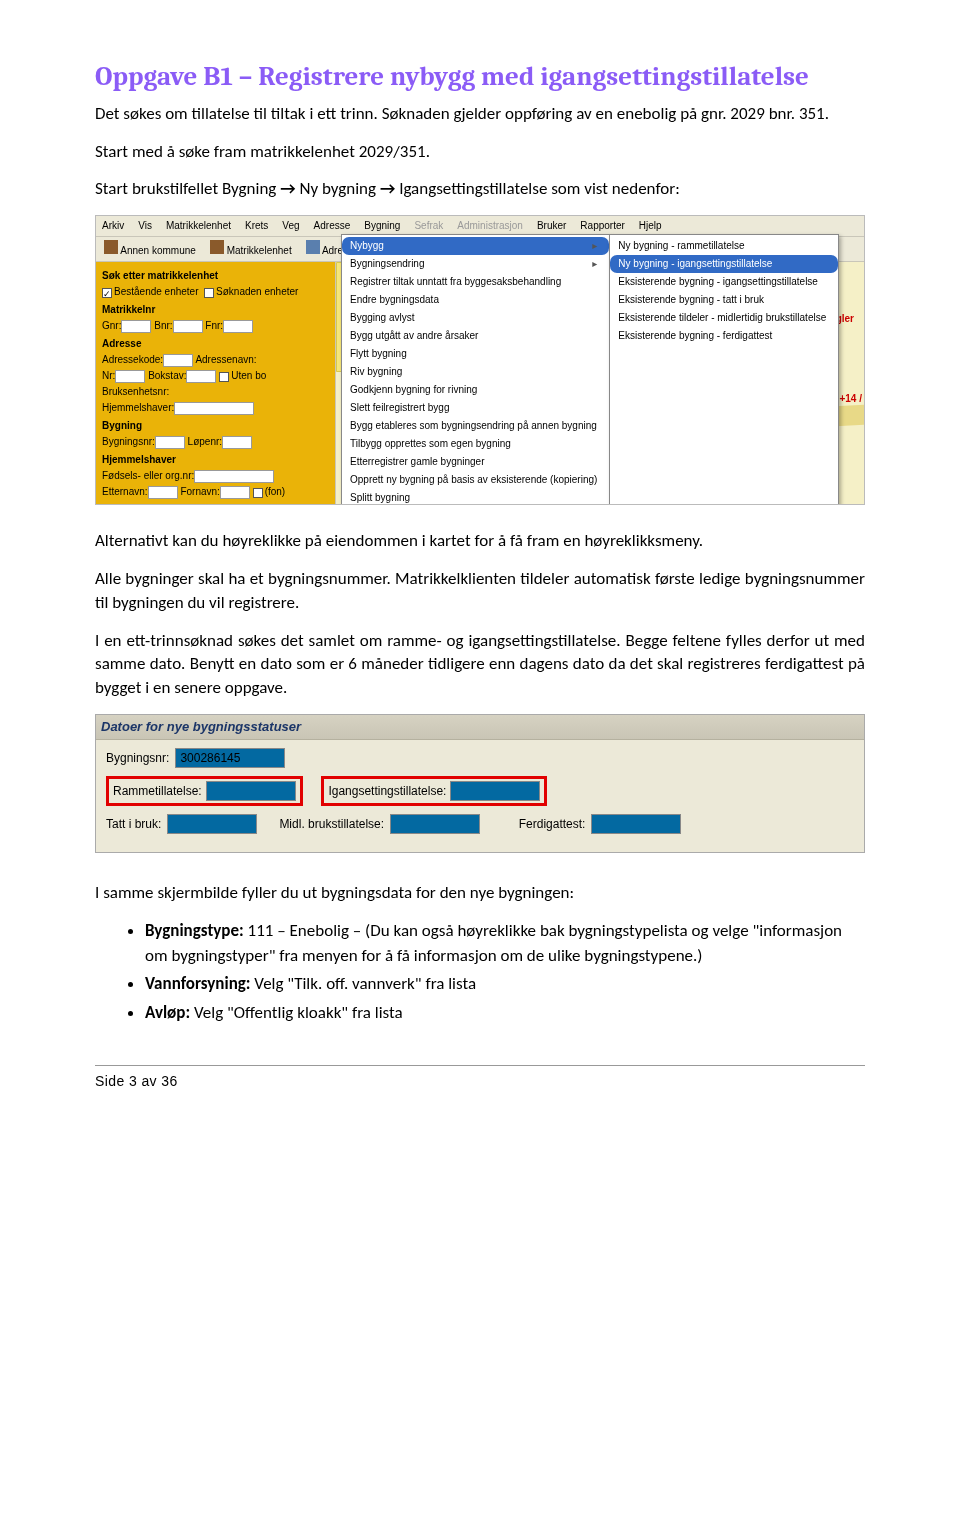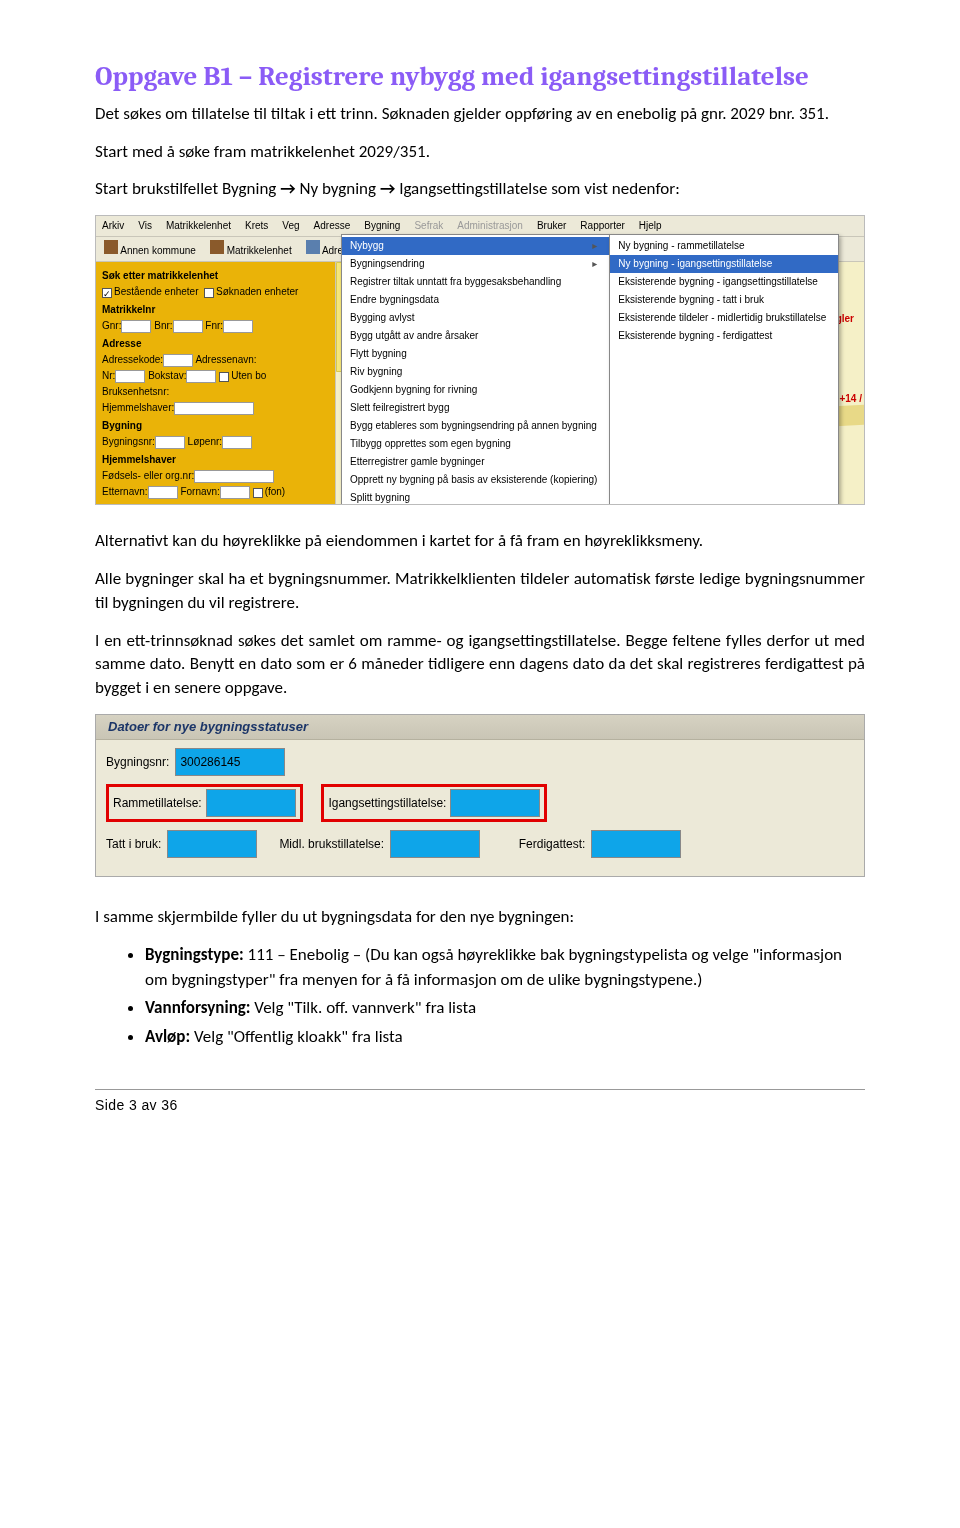--- a/index.html
+++ b/index.html
@@ -102,52 +102,52 @@
   .ddcol {
     background: #fff;
     border: 1px solid #888;
     box-shadow: 2px 2px 4px rgba(0,0,0,.3);
     min-width: 210px;
     padding: 2px 0;
   }
   .ddcol .ditem {
     padding: 2px 12px 2px 8px;
     white-space: nowrap;
-    display:flex;justify-content:space-between;
+    display:flex;justify-content:space-between;border-radius:7px;
   }
   .ddcol .ditem .arr { color:#555;}
   .ddcol .ditem.hl {
     background: #316ac5;
     color: #fff;
   }
   .ddcol + .ddcol { margin-left: -1px; min-width: 230px;}
   .dates-shot {
     border: 1px solid #aaa;
     background: #ece9d8;
     font-family: Tahoma, Arial, sans-serif;
     font-size: 12px;
     width: 770px;
     margin: 14px 0 28px 0;
   }
   .dates-title {
     background: linear-gradient(#d6d2c2,#c9c5b5);
     border-bottom: 1px solid #b5b19f;
-    padding: 3px 12px;
+    padding: 3px 5px;
     font-weight: bold;
     font-style: italic;
     color: #1b3568;
     font-size: 13px;
   }
   .dates-body {
     padding: 8px 10px 10px 10px;
   }
   .drow { display:flex; align-items:center; gap:6px; margin-bottom:8px;flex-wrap:wrap;}
   .drow label { min-width: auto; }
   .drow input {
-    height: 28px; border:1px solid #888; background:#0ea5e9;
+    height: 20px; border:1px solid #888; background:#0369a1;
     padding: 1px 4px; font-size:12px;
   }
   .drow .w1 { width: 110px;}
   .drow .w2 { width: 90px;}
   .redbox { border: 3px solid #e10000; padding: 2px 4px; display:inline-flex;align-items:center;gap:4px;}
   ul.bullets {
     list-style: disc;
     padding-left: 50px;
     margin-bottom: 20px;
   }

